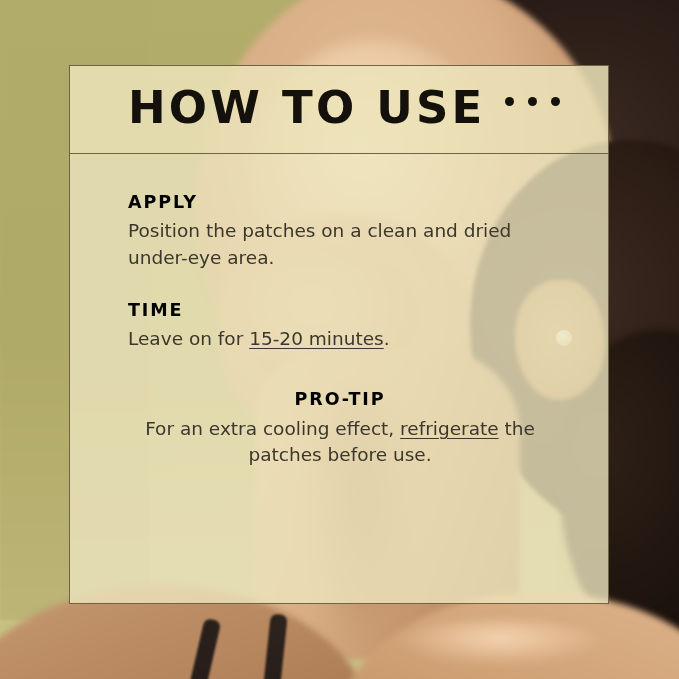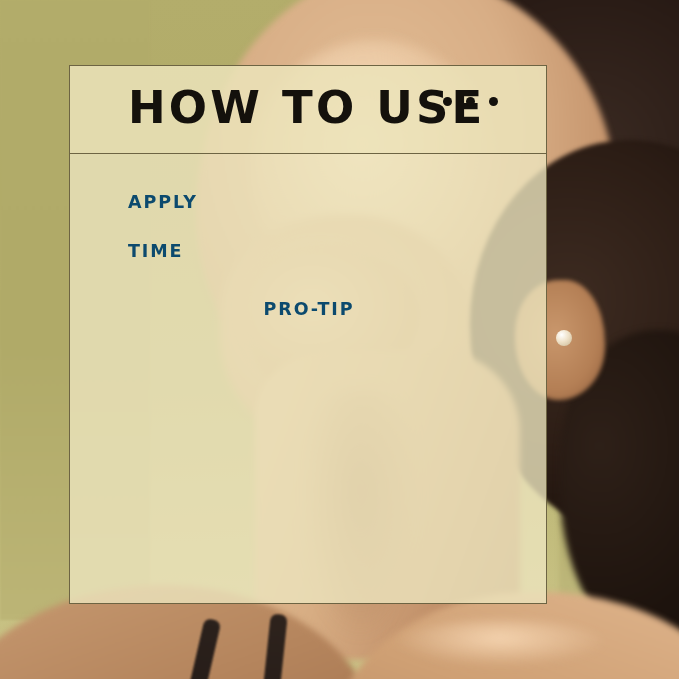--- a/index.html
+++ b/index.html
@@ -124,21 +124,21 @@
     filter:blur(1px);
   }
   .olive-right{
     position:absolute;right:0;top:520px;width:120px;height:130px;
     background:linear-gradient(180deg,#b6b071 0%,#c3bc80 100%);
     filter:blur(2px);
   }
 
   
   .card{
-    position:absolute;left:69px;top:65px;width:478px;height:539px;
+    position:absolute;left:69px;top:65px;width:540px;height:539px;
     border:1.5px solid #6d6443;
     box-sizing:border-box;
     background:rgba(236,229,190,0.80);
     backdrop-filter:blur(0px);
   }
   .card-header{
     position:relative;height:87px;
     border-bottom:1.5px solid #6d6443;
     background:rgba(233,225,175,0.30);
   }
@@ -152,21 +152,21 @@
   .dots{
     position:absolute;right:48px;top:31px;display:flex;gap:14px;align-items:center;
   }
   .dots span{width:9px;height:9px;border-radius:50%;background:#14110c;display:block;}
 
   .card-body{position:relative;padding:39px 56px 0 58px;}
 
   .section{margin-bottom:27px;}
   .section:last-child{margin-bottom:0;text-align:center;}
   .sec-title{
-    font-size:17.5px;font-weight:700;color:#0c4a6e;
+    font-size:17.5px;font-weight:700;color:#000000;
     letter-spacing:1.9px;margin:0 0 6px 0;line-height:1.1;
     font-family:"DejaVu Sans","Liberation Sans",sans-serif;
   }
   .sec-body{
     font-size:18.5px;color:#3c372c;line-height:1.42;margin:0;
     font-family:"DejaVu Sans","Liberation Sans",sans-serif;
     font-weight:400;
     max-width:430px;
   }
   .u{ text-decoration:underline; text-underline-offset:3px; text-decoration-thickness:1px; }
@@ -209,28 +209,31 @@
         <span></span>
         <span></span>
         <span></span>
       </div>
     </div>
 
     <div class="card-body">
 
       <div class="section sec-apply">
         <div class="sec-title">APPLY</div>
+        <p class="sec-body"><span>Position the patches on a clean and dried under-eye area.</span></p>
       </div>
 
       <div class="section sec-time">
         <div class="sec-title">TIME</div>
+        <p class="sec-body"><span>Leave on for </span><span class="u">15-20 minutes</span><span>.</span></p>
       </div>
 
       <div class="section sec-finish">
       </div>
 
       <div class="section sec-protip">
         <div class="sec-title">PRO-TIP</div>
+        <p class="sec-body"><span>For an extra cooling effect, </span><span class="u">refrigerate</span><span> the patches before use.</span></p>
       </div>
 
     </div>
   </div>
 </div>
 
 </body></html>

